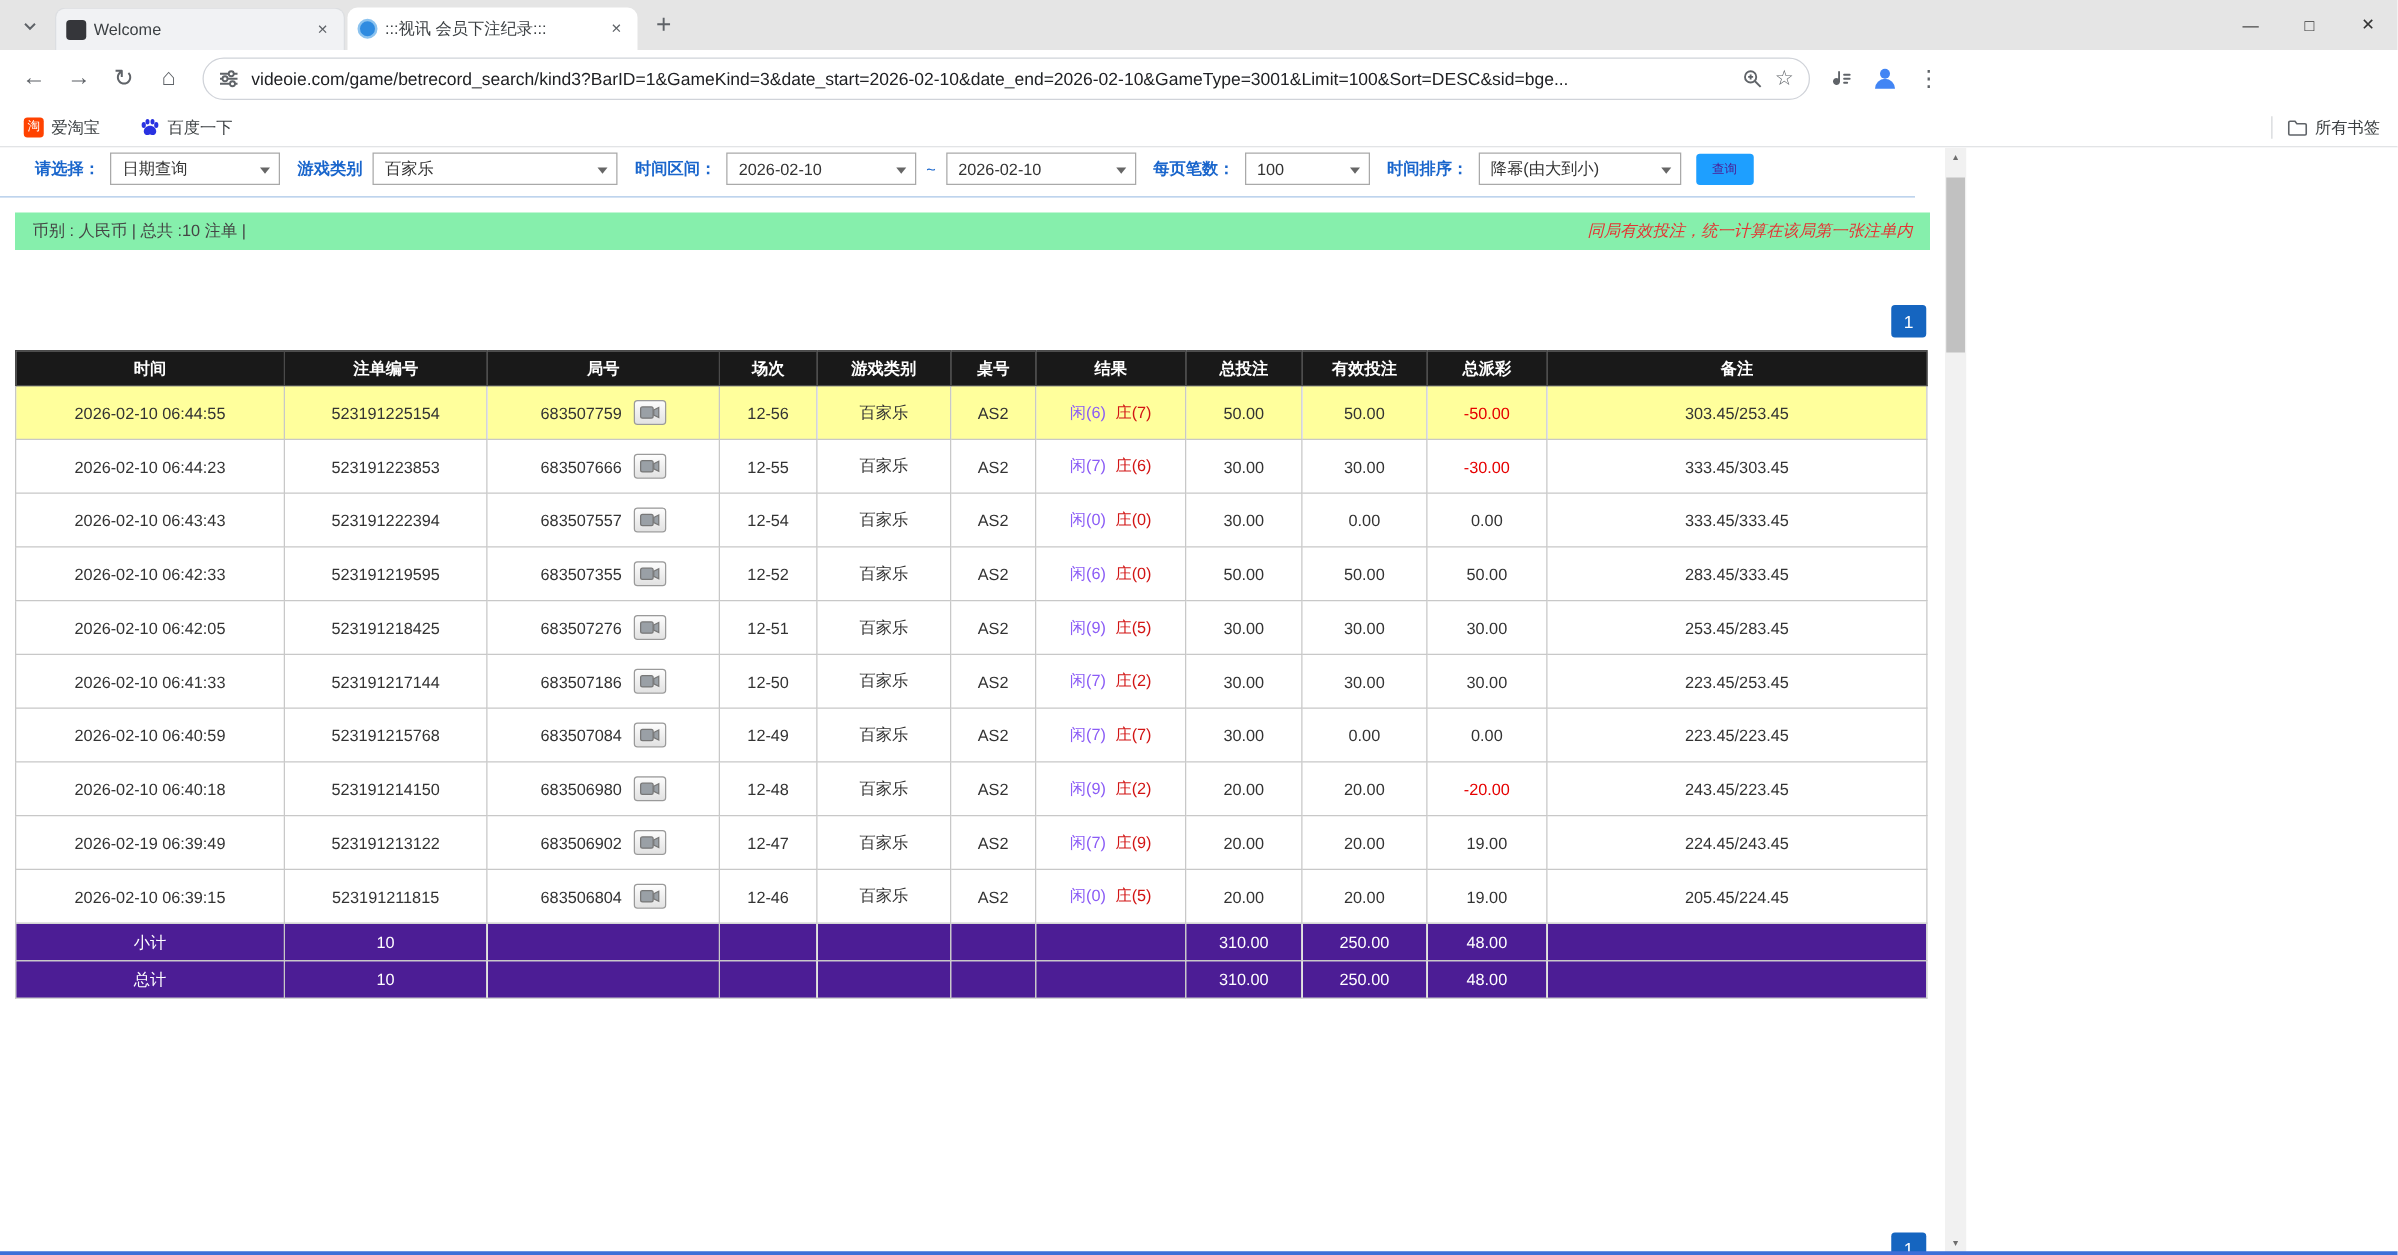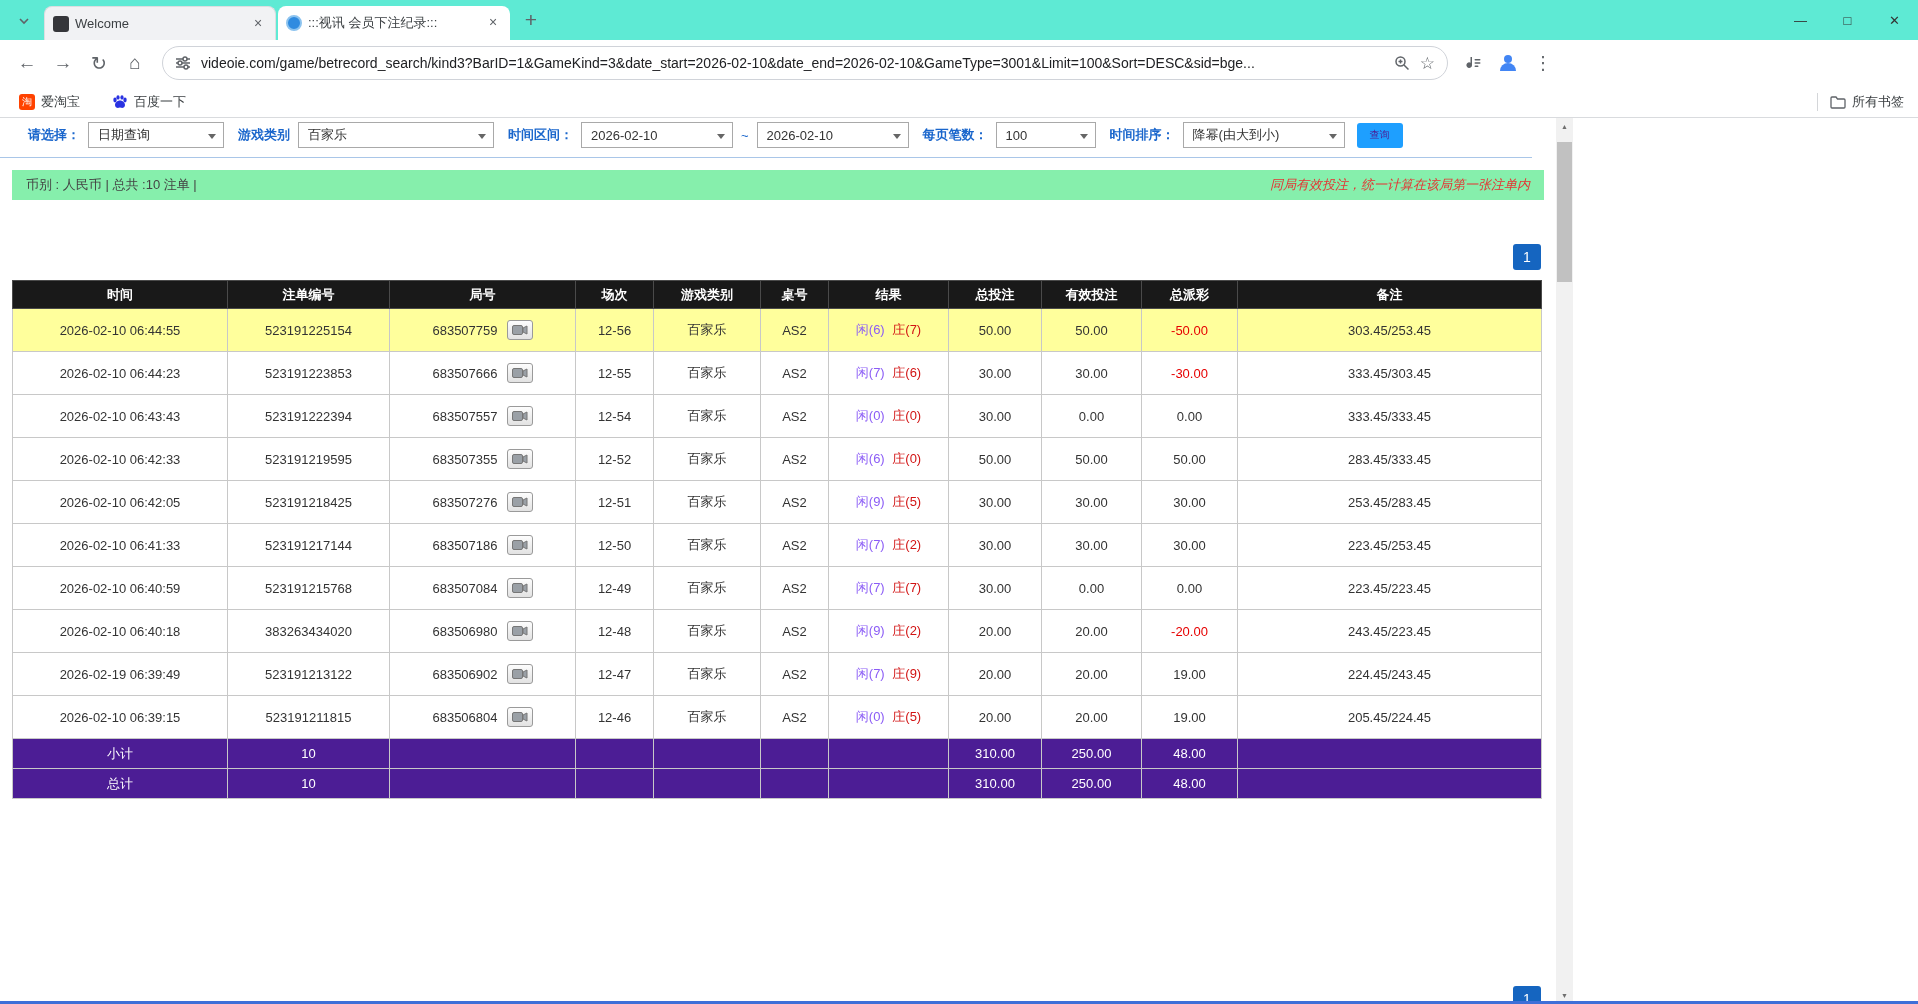--- a/index.html
+++ b/index.html
@@ -4,21 +4,21 @@
 <style>
   * { box-sizing: border-box; }
   html,body { margin:0; padding:0; }
   body {
     width:1918px; height:1004px; overflow:hidden; background:#fff;
     font-family:"Liberation Sans","DejaVu Sans",sans-serif; position:relative;
   }
   .browser { width:100%; height:100%; position:relative; }
 
   
-  .tabstrip { height:40px; background:#5eead4; display:flex; align-items:flex-end; position:relative; }
+  .tabstrip { height:40px; background:#e5e5e5; display:flex; align-items:flex-end; position:relative; }
   .tab-search-btn { width:28px; height:28px; margin:0 6px 5px 10px; display:flex; align-items:center; justify-content:center; border-radius:50%; }
   .tab { width:232px; height:34px; border-radius:8px 8px 0 0; display:flex; align-items:center; padding:0 8px; }
   .tab.active { background:#fff; }
   .tab.inactive { background:#f1f2f4; margin-right:2px; border:1px solid #dcdee1; border-bottom:none; }
   .tab-title { flex:1; font-size:13px; color:#3c4043; white-space:nowrap; overflow:hidden; margin:0 6px; }
   .tab-close { width:18px; height:18px; border-radius:50%; text-align:center; line-height:16px; color:#5f6368; font-size:14px; }
   .favicon-dark { width:16px; height:16px; background:#35363a; border-radius:3px; flex:none; }
   .favicon-blue { width:16px; height:16px; background:#2f8be0; border-radius:50%; border:2px solid #8cc3ef; flex:none; }
   .new-tab-btn { width:30px; height:30px; margin:0 0 4px 6px; color:#5f6368; font-size:21px; line-height:28px; text-align:center; border-radius:50%; }
   .win-controls { position:absolute; right:0; top:0; height:40px; display:flex; }
@@ -445,21 +445,21 @@
       <span class="player">闲(7)</span>
       <span class="banker">庄(7)</span>
     </td>
     <td class="totalbet">30.00</td>
     <td>0.00</td>
     <td class="payout">0.00</td>
     <td>223.45/223.45</td>
   </tr>
             <tr>
     <td>2026-02-10 06:40:18</td>
-    <td>383263434020</td>
+    <td>523191214150</td>
     <td>
       <span class="round-wrap">
         <span>683506980</span>
         <span class="cam-btn">
           <svg width="16" height="12" viewBox="0 0 16 12">
                       <rect x="0.5" y="1.5" width="10" height="9" rx="1.5" fill="#9aa0a6" stroke="#777"></rect>
                       <path d="M11 4 L15 2 V10 L11 8 Z" fill="#9aa0a6" stroke="#777"></path>
                     </svg>
         </span>
       </span>

